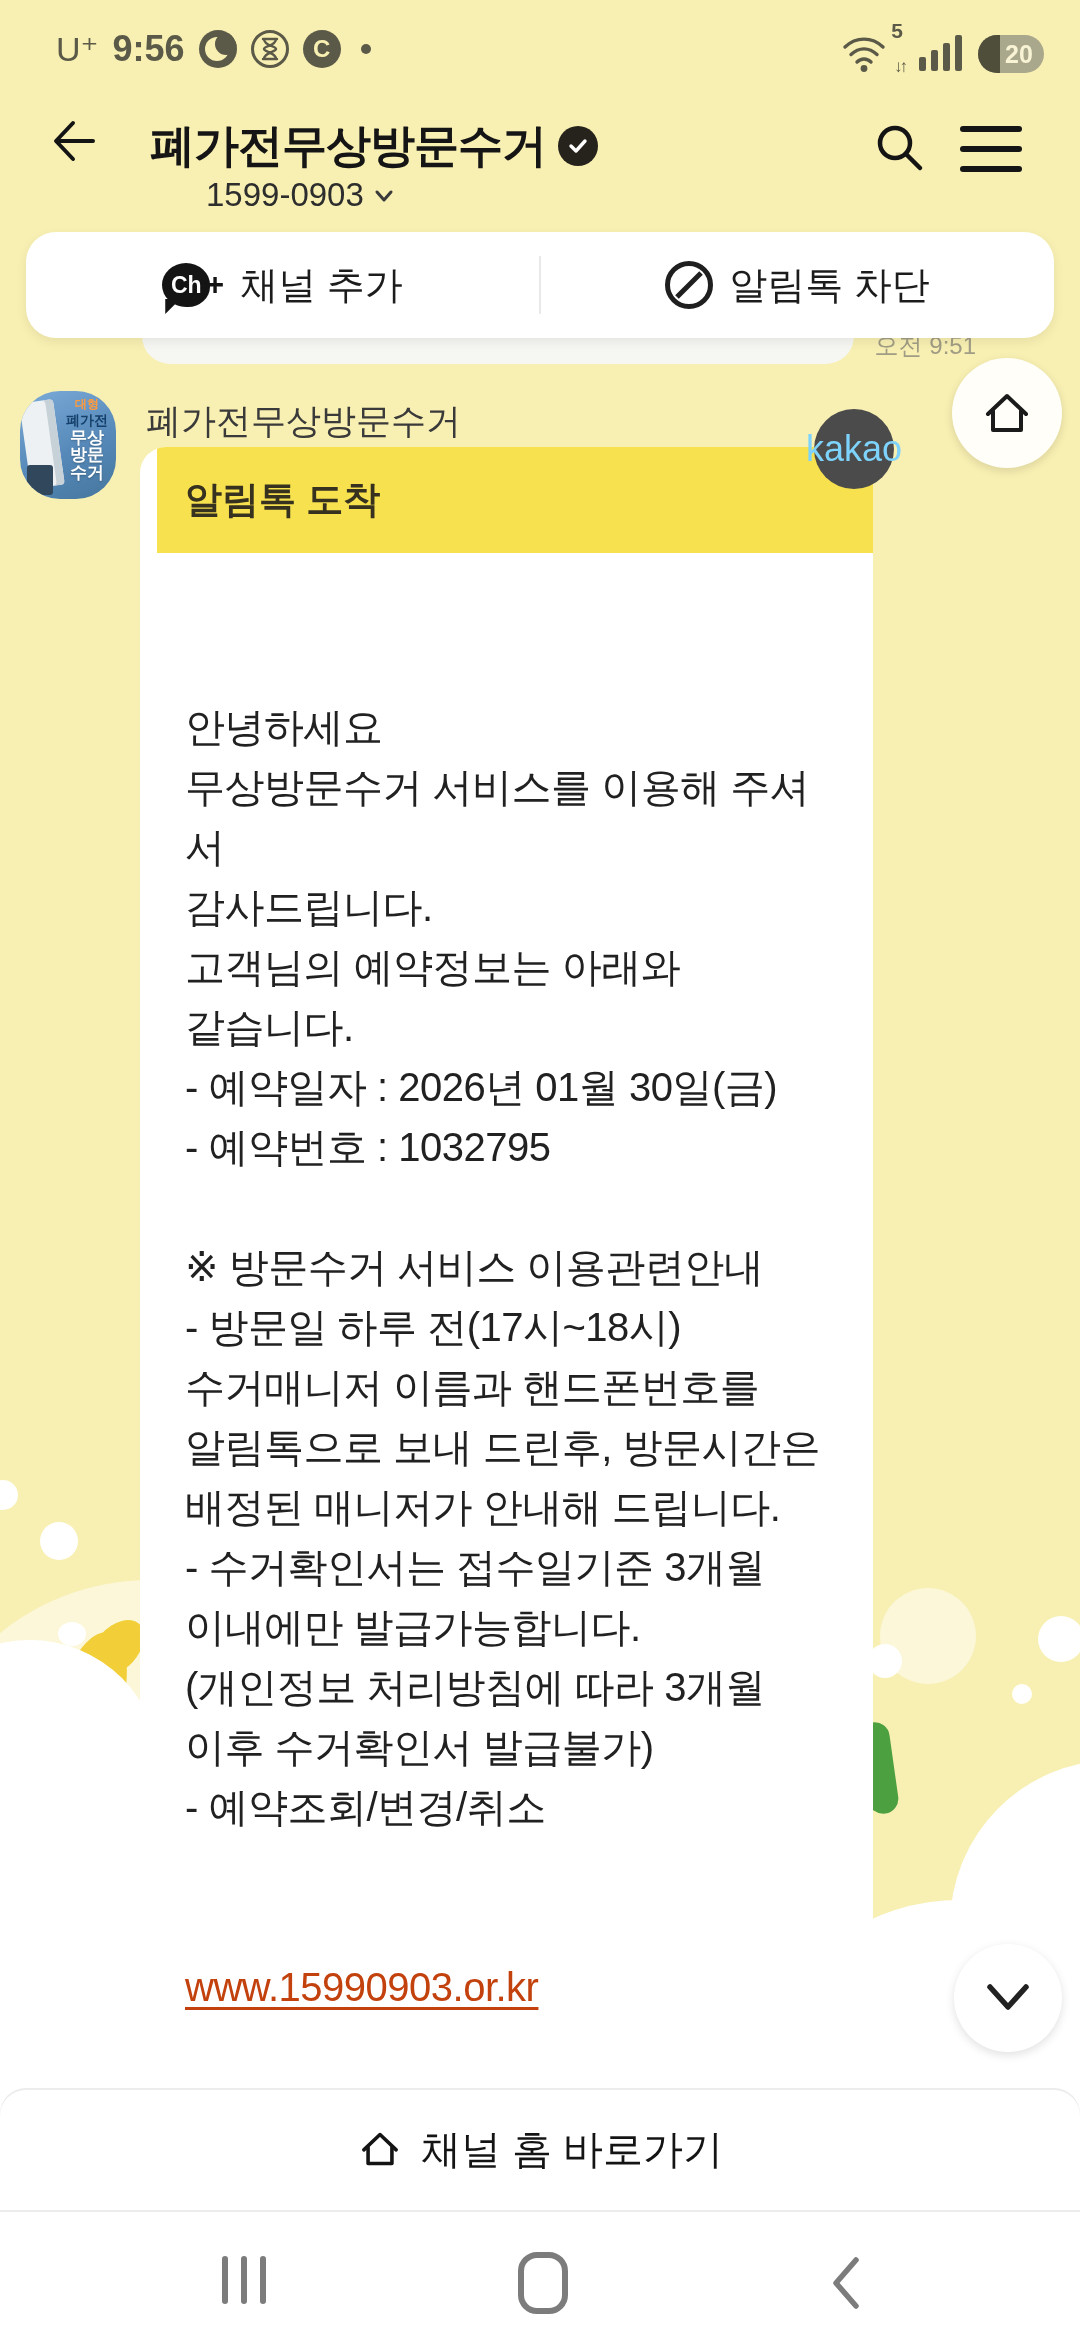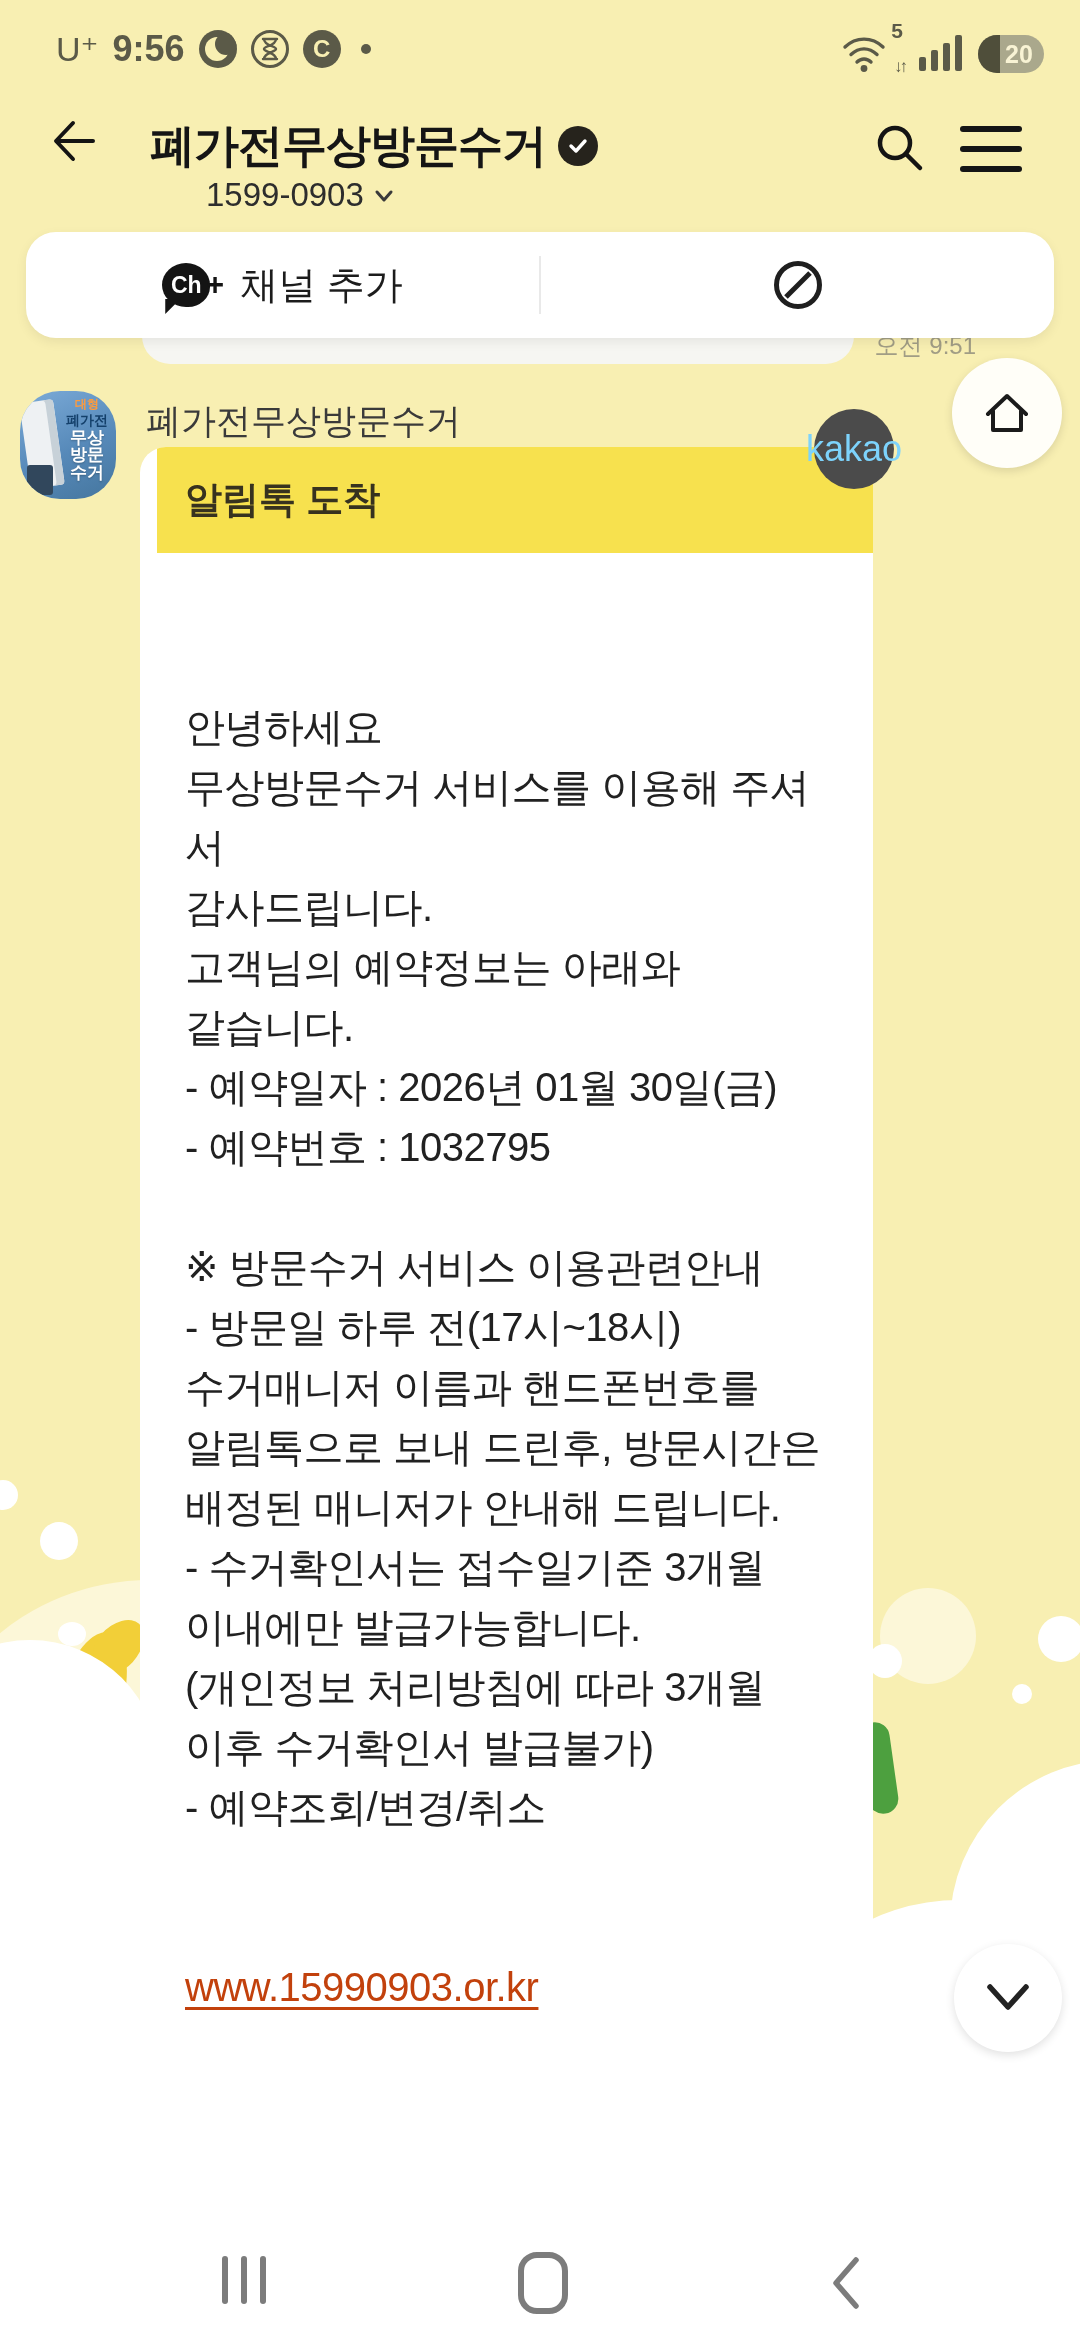--- a/index.html
+++ b/index.html
@@ -218,20 +218,21 @@
     <div class="qc-btn">
       <span class="ch-icon">
         <span class="ch-bubble">Ch</span>
         <span class="ch-plus">+</span>
       </span>
       <span>채널 추가</span>
     </div>
     <div class="qc-divider"></div>
     <div class="qc-btn">
       <span class="block-icon"></span>
+      <span>알림톡 차단</span>
     </div>
   </div>
 
   <div class="abs fab home-fab">
     <svg width="54" height="54" viewBox="0 0 54 54">
       <path d="M8 28 L27 10 L46 28" fill="none" stroke="#1b1b1b" stroke-width="4" stroke-linecap="round" stroke-linejoin="round"></path>
       <path d="M13 25 V44 H41 V25" fill="none" stroke="#1b1b1b" stroke-width="4" stroke-linecap="round" stroke-linejoin="round"></path>
     </svg>
   </div>
 
@@ -280,20 +281,27 @@
     </div>
   </div>
   <div class="abs kakao-badge">kakao</div>
 
   <div class="abs fab scroll-fab">
     <svg width="48" height="34" viewBox="0 0 48 34">
         <path d="M6 6 L24 26 L42 6" fill="none" stroke="#222222" stroke-width="5.5" stroke-linecap="round" stroke-linejoin="round"></path>
       </svg>
   </div>
 
+  <div class="abs bottom-bar">
+    <svg width="46" height="46" viewBox="0 0 54 54">
+      <path d="M8 28 L27 10 L46 28" fill="none" stroke="#141414" stroke-width="4.2" stroke-linecap="round" stroke-linejoin="round"></path>
+      <path d="M13 25 V44 H41 V25" fill="none" stroke="#141414" stroke-width="4.2" stroke-linecap="round" stroke-linejoin="round"></path>
+    </svg>
+    <span>채널 홈 바로가기</span>
+  </div>
 
   <div class="abs nav-bar"></div>
   <div class="abs nav-recents">
       <span></span>
       <span></span>
       <span></span>
     </div>
   <div class="abs nav-home"></div>
   <div class="abs nav-back">
     <svg width="38" height="62" viewBox="0 0 38 62">

